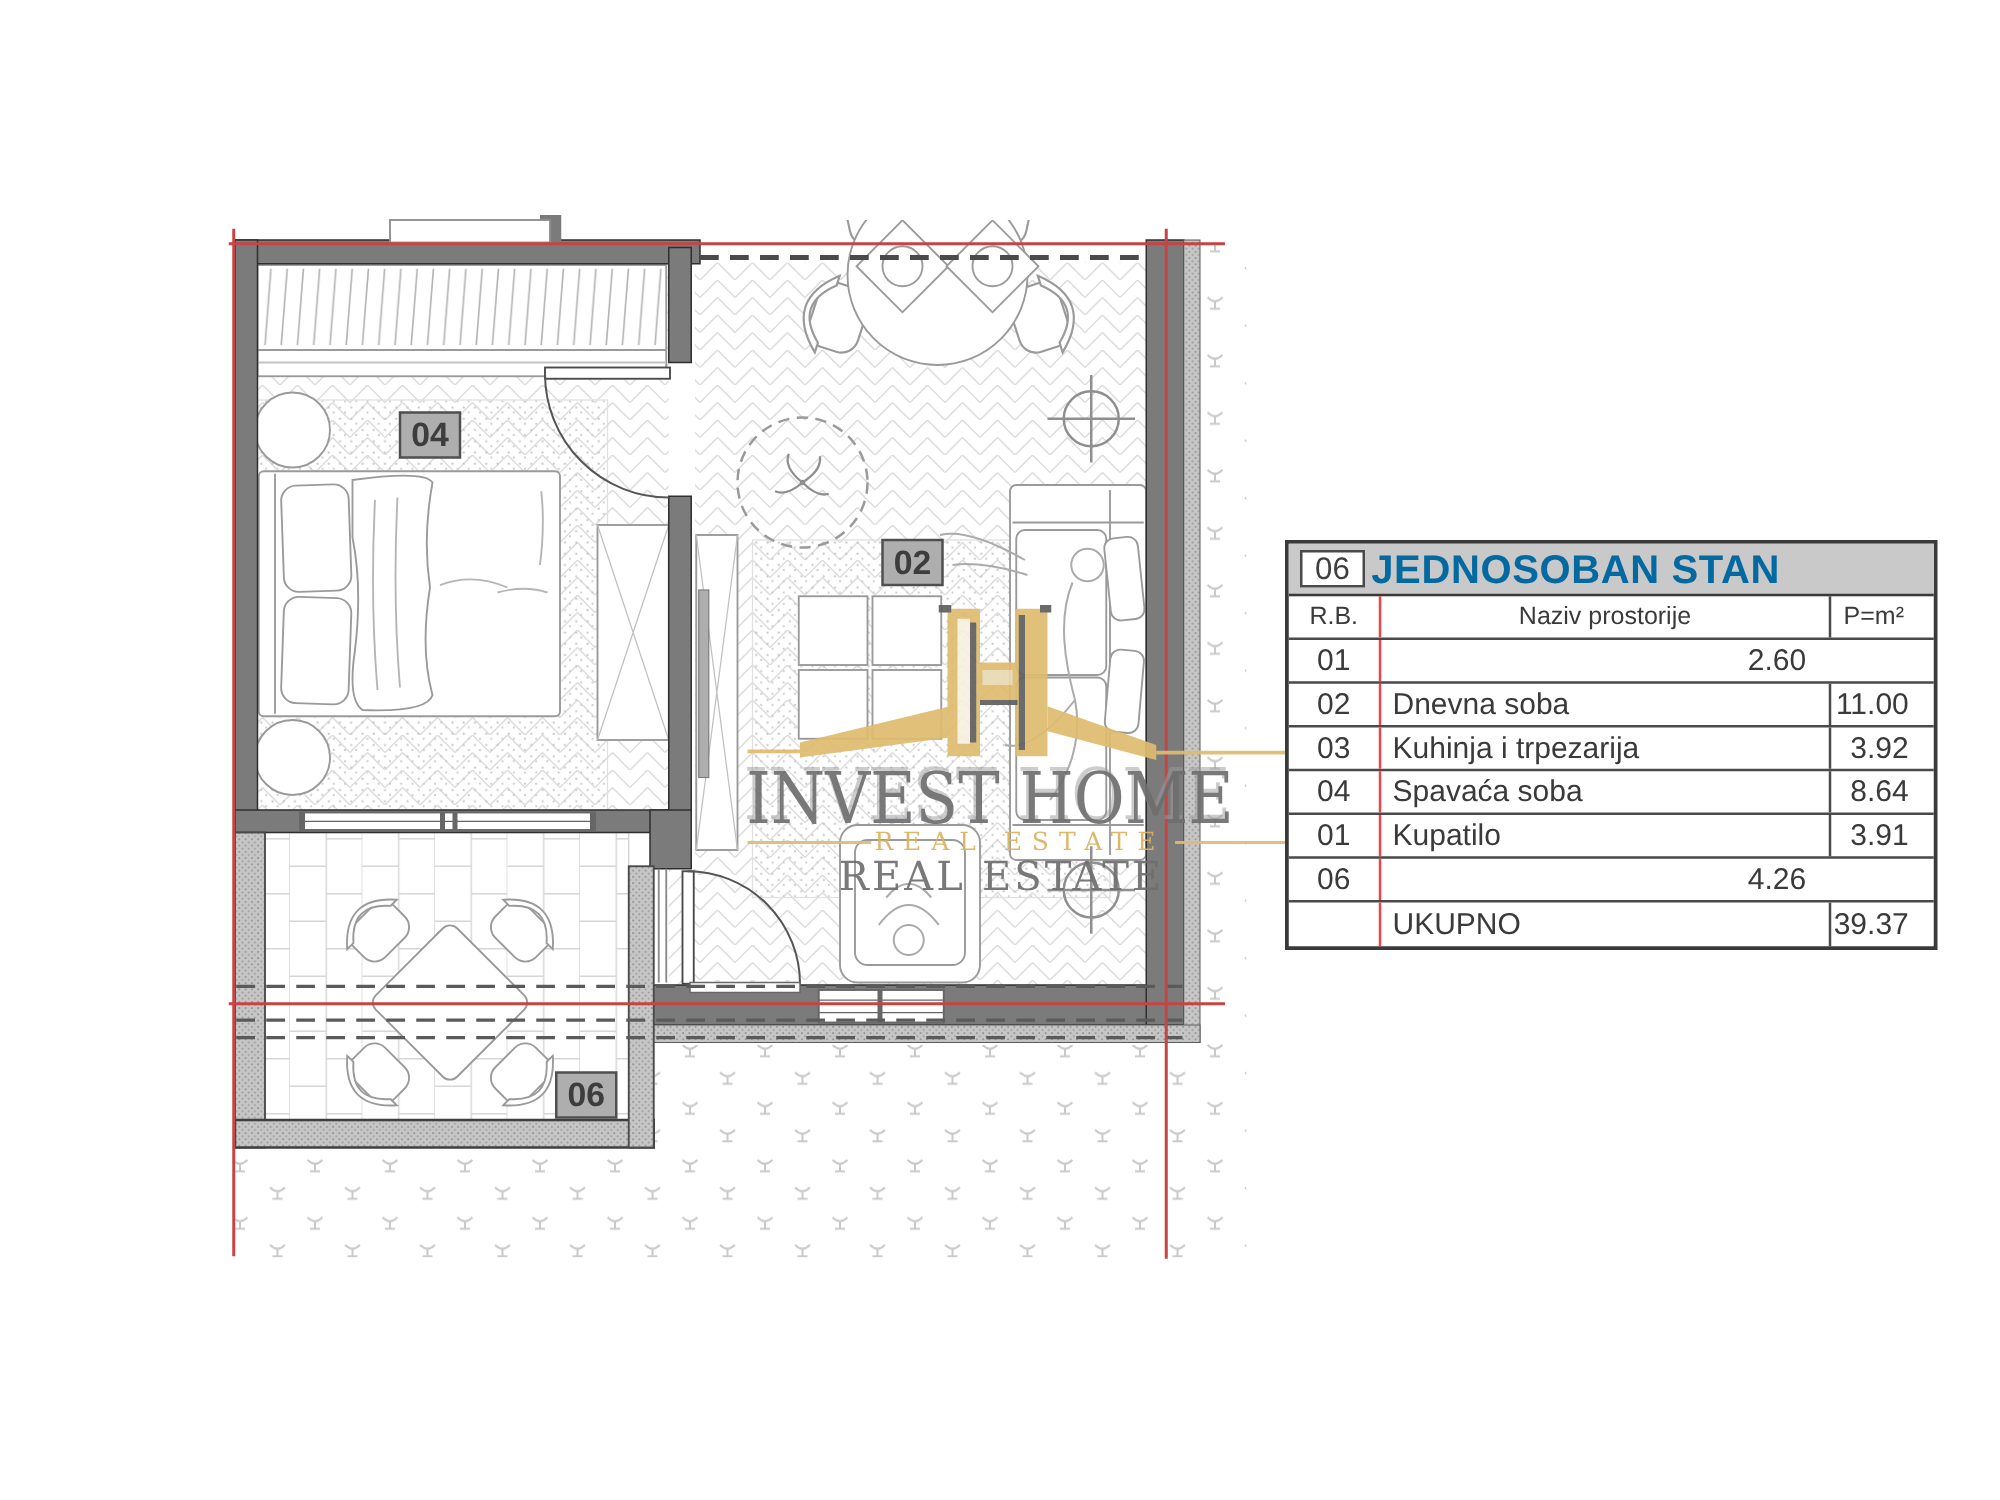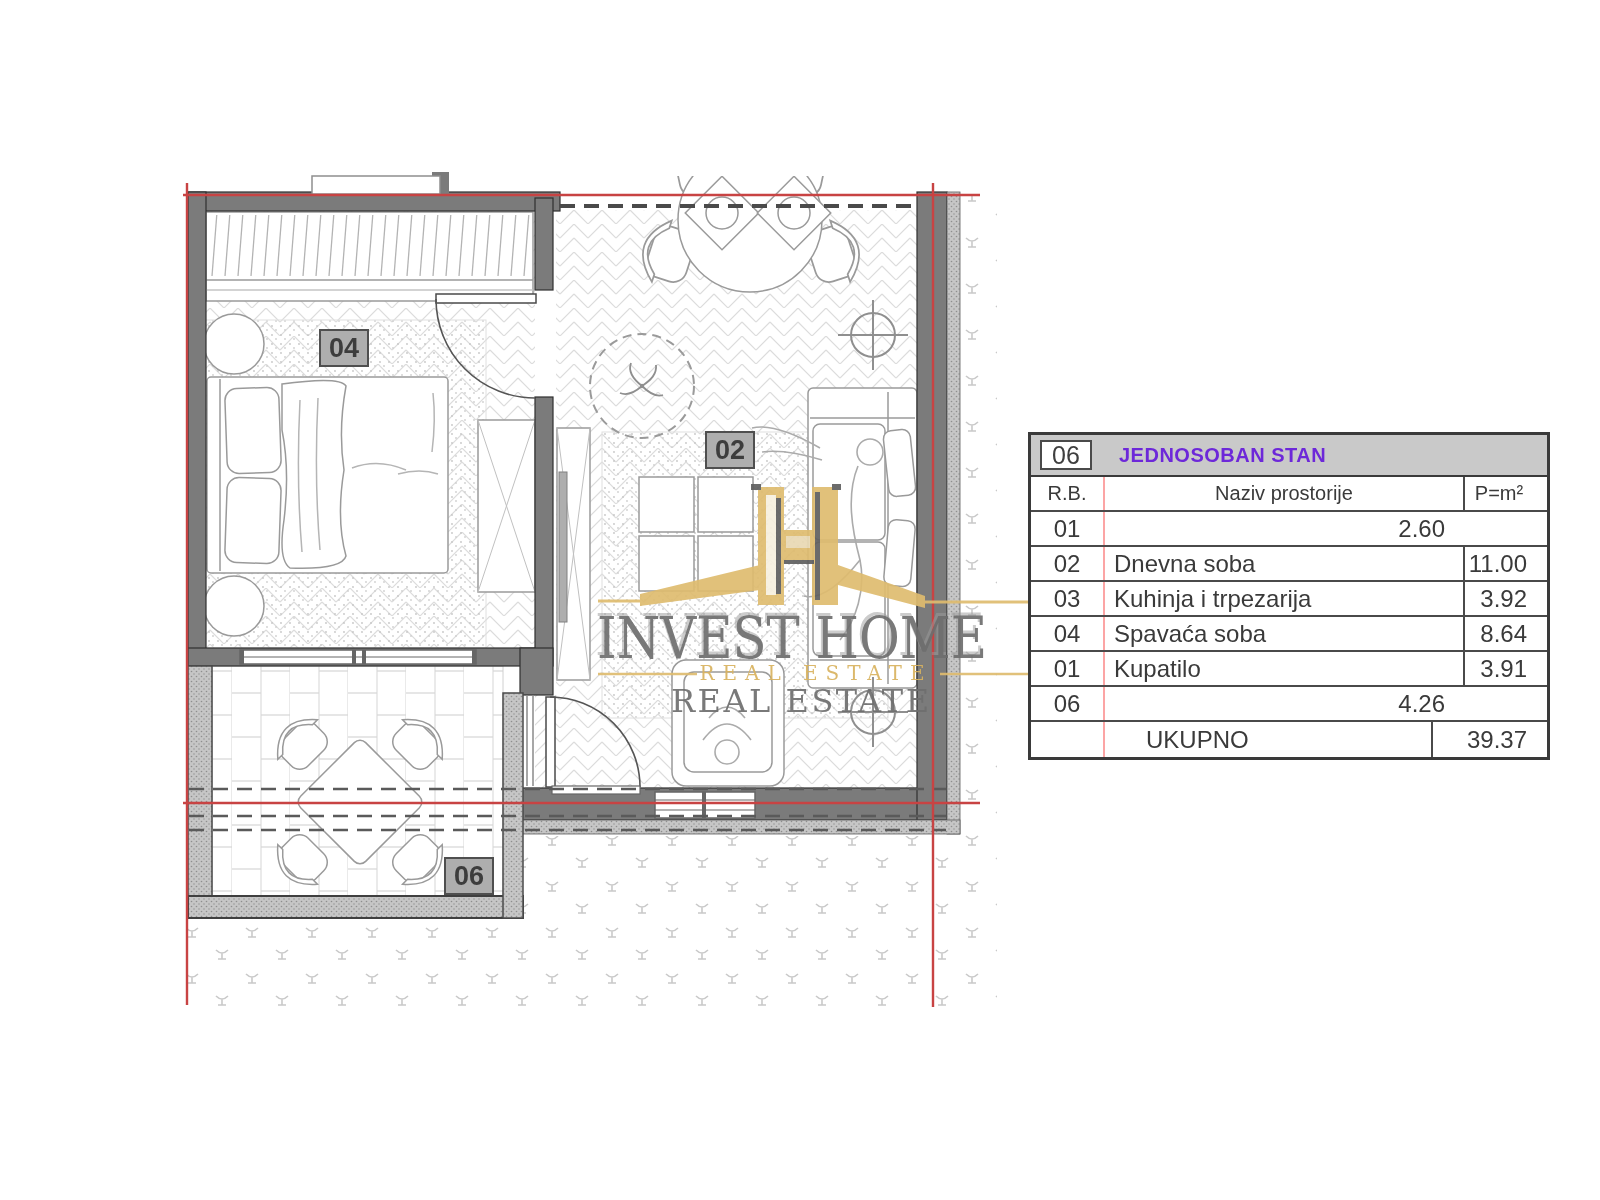--- a/index.html
+++ b/index.html
@@ -16,28 +16,28 @@
   }
   .tbl-head{
     height:42px;background:#c9c9c9;border-bottom:2px solid #3a3a3a;
     display:flex;align-items:center;box-sizing:border-box;
   }
   .unit-badge{
     margin-left:9px;width:52px;height:30px;background:#fff;
     border:2px solid #4a4a4a;display:flex;align-items:center;justify-content:center;
     font-size:25px;color:#3f3f3f;box-sizing:border-box;
   }
-  .tbl-title{margin-left:27px;font-size:20px;font-weight:bold;color:#6d28d9;letter-spacing:.5px;white-space:nowrap;}
+  .tbl-title{margin-left:5px;font-size:32px;font-weight:bold;color:#0369a1;letter-spacing:.5px;white-space:nowrap;}
   .trow{
     display:grid;grid-template-columns:74px 1fr 82px;
     height:35px;border-bottom:2px solid #4a4a4a;box-sizing:border-box;
   }
-  .trow:last-child{border-bottom:none;gap:32px;}
+  .trow:last-child{border-bottom:none;}
   .trow>span{display:flex;align-items:center;box-sizing:border-box;font-size:24px;}
-  .c-idx{justify-content:center;border-right:2px solid #fca5a5;}
+  .c-idx{justify-content:center;border-right:2px solid #ef4444;}
   .c-name{padding-left:9px;border-right:2px solid #4a4a4a;}
   .c-area{justify-content:flex-end;padding-right:20px;}
   .head-row>span{font-size:20px;}
   .head-row .c-name{justify-content:center;padding-left:0;}
   .head-row .c-area{justify-content:center;padding-right:14px;}
 </style>
 </head>
 <body>
 
 <svg id="plan-svg" width="1600" height="1200" viewBox="0 0 1600 1200" xmlns="http://www.w3.org/2000/svg">

